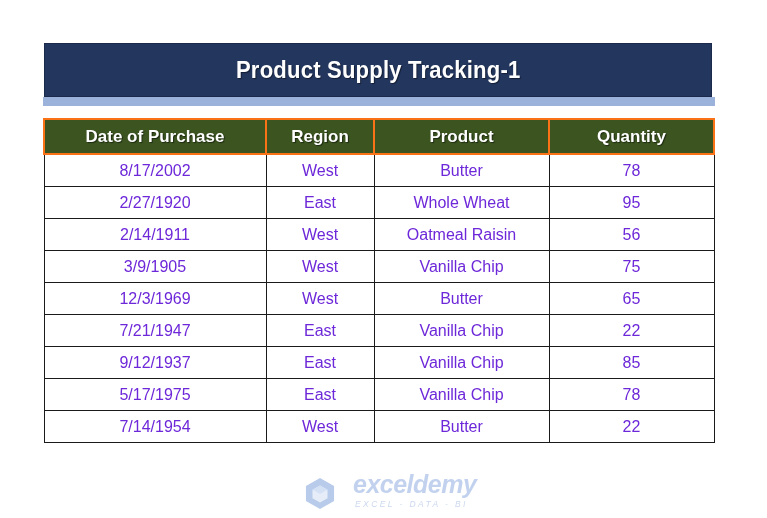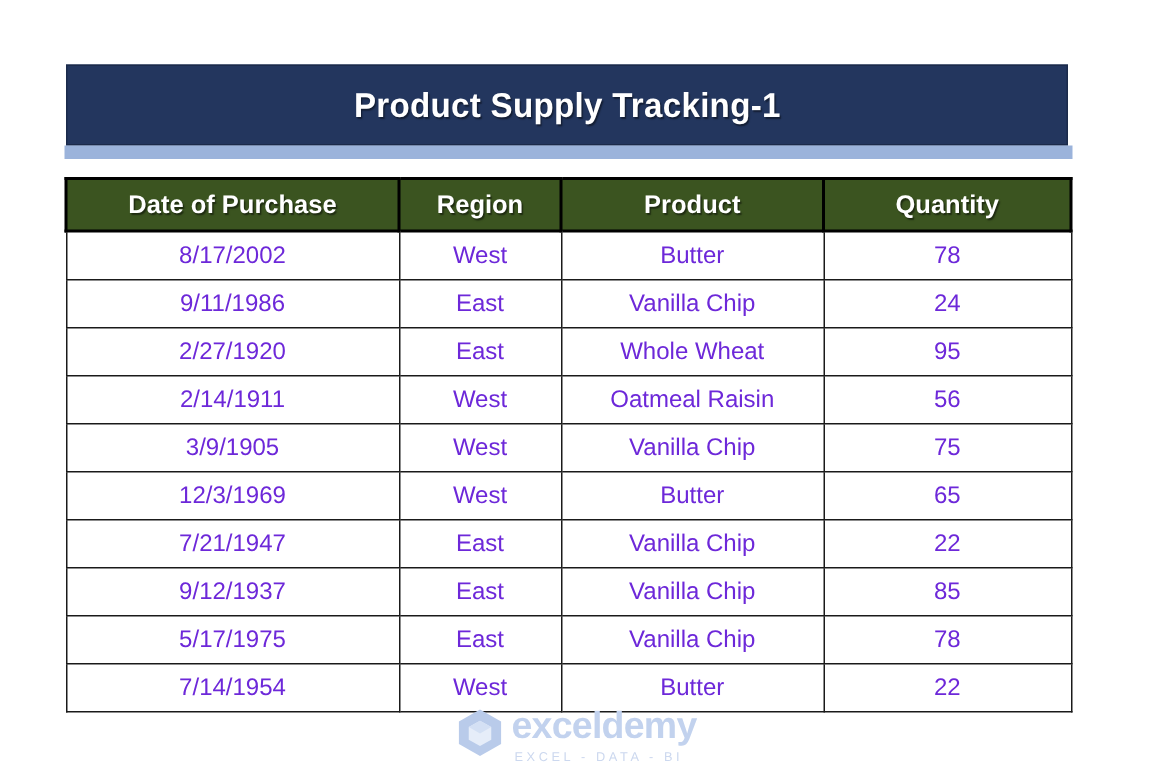--- a/index.html
+++ b/index.html
@@ -64,21 +64,21 @@
   table.data-table col.c-product { width: 175px; }
   table.data-table col.c-qty { width: 165px; }
 
   table.data-table th {
     background: #3b5420;
     color: #ffffff;
     font-size: 17px;
     font-weight: bold;
     height: 33px;
     text-align: center;
-    border: 2px solid #000000;
+    border: 2px solid #f97316;
     text-shadow: 1px 1px 1px rgba(0,0,0,0.5);
     padding: 0;
     font-family: "Liberation Sans", sans-serif;
   }
   table.data-table td {
     background: #ffffff;
     color: #6d28d9;
     font-size: 16px;
     height: 31px;
     text-align: center;
@@ -86,23 +86,24 @@
     padding: 0;
     font-family: "Liberation Sans", sans-serif;
   }
 
   
   #watermark {
     position: absolute;
     left: 305px;
     top: 472px;
     display: flex;
-    align-items: flex-start;
-    gap: 6px;
+    align-items: flex-end;
+    gap: 18px;
     opacity: 1;
+    font-style: italic;
   }
   #watermark-logo {
     width: 30px;
     height: 32px;
     flex: none;
   }
   #watermark-text-block {
     display: flex;
     flex-direction: column;
     line-height: 1;
@@ -148,26 +149,20 @@
         <th>Product</th>
         <th>Quantity</th>
       </tr>
     </thead>
     <tbody>
       <tr>
         <td>8/17/2002</td>
         <td>West</td>
         <td>Butter</td>
         <td>78</td>
-      </tr>
-      <tr>
-        <td>9/11/1986</td>
-        <td>East</td>
-        <td>Vanilla Chip</td>
-        <td>24</td>
       </tr>
       <tr>
         <td>2/27/1920</td>
         <td>East</td>
         <td>Whole Wheat</td>
         <td>95</td>
       </tr>
       <tr>
         <td>2/14/1911</td>
         <td>West</td>

